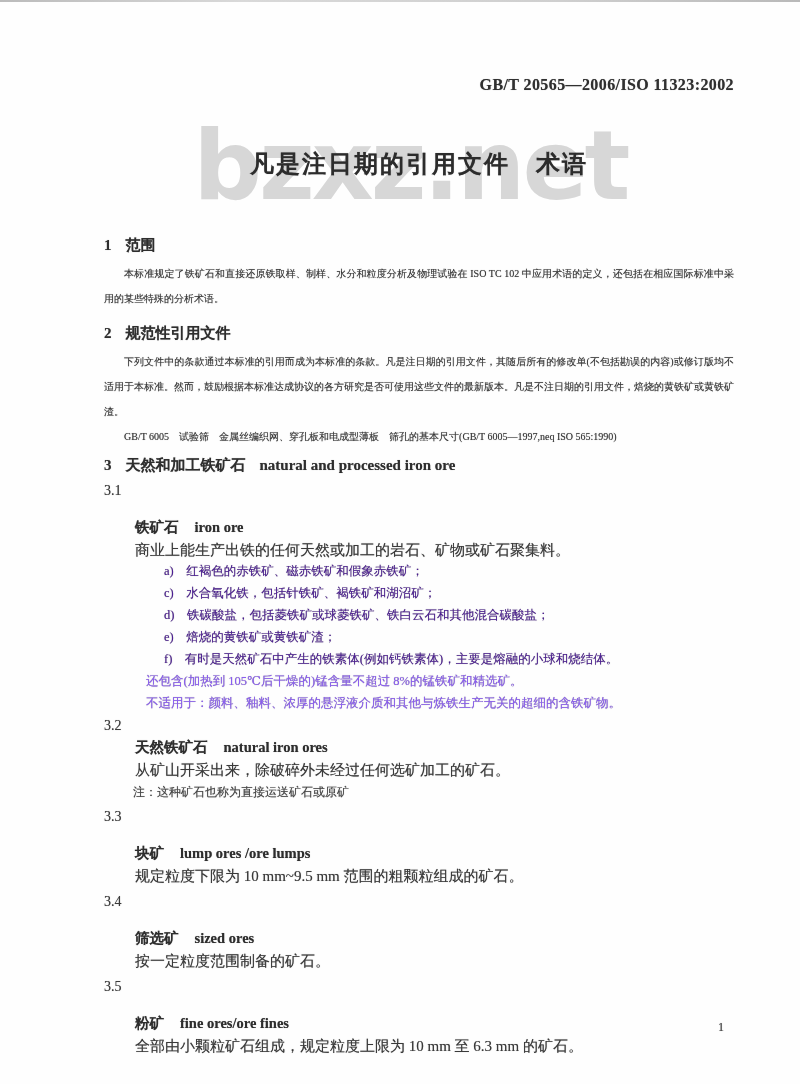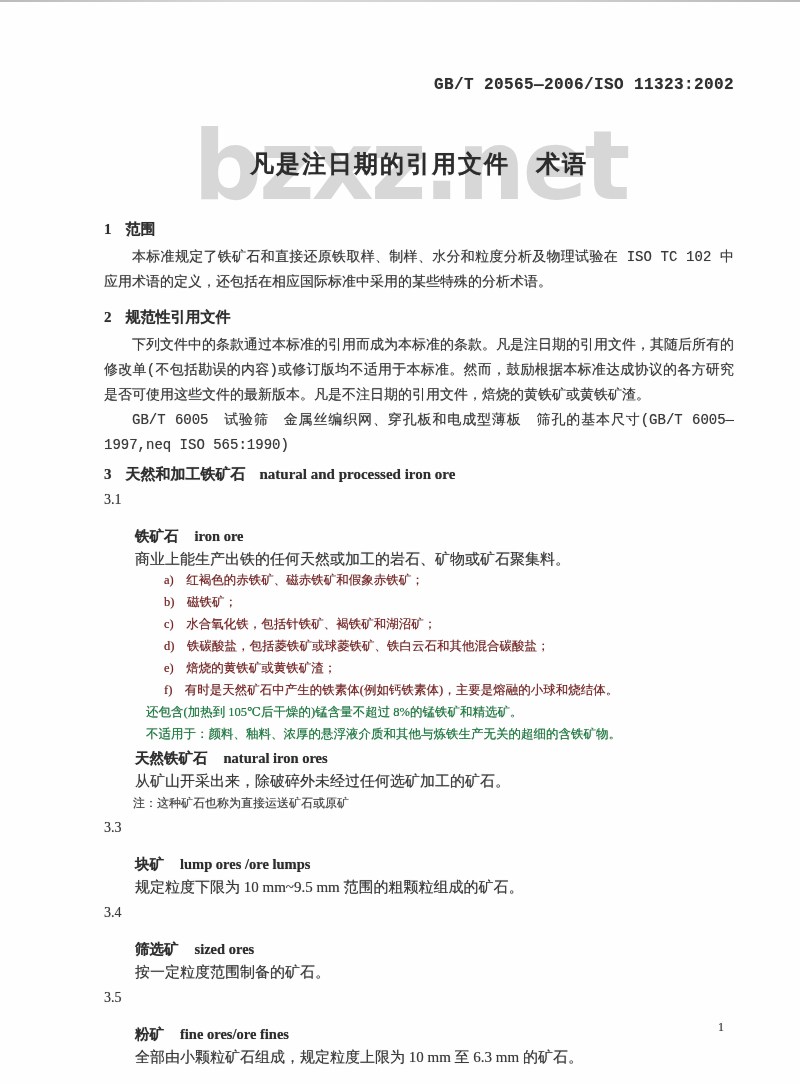--- a/index.html
+++ b/index.html
@@ -16,21 +16,20 @@
   }
   .scan-edge{position:absolute;top:0;left:0;width:100%;height:2px;background:linear-gradient(to right,#bbb 0%,#d9d9d9 30%,#cfcfcf 70%,#b9b9b9 100%);}
   .content{position:absolute;left:104px;right:66px;top:0;}
   .std-code{
     margin-top:76px;
     text-align:right;
     font-weight:bold;
     font-size:16px;
     letter-spacing:0.4px;
     color:#303030;
-    font-family:Liberation Mono, monospace;
   }
   .title-band{position:relative;height:116px;margin-top:10px;}
   .watermark{
     position:absolute;left:50%;top:50%;
     transform:translate(-52%,-46%);
     font-family:"DejaVu Sans","Liberation Sans",sans-serif;
     font-weight:bold;
     font-size:96px;
     letter-spacing:-3px;
     color:#d7d7d7;
@@ -44,40 +43,39 @@
     text-align:center;
     font-weight:bold;
     font-size:24px;
     letter-spacing:2px;
     color:#2c2c2c;
   }
   .sec-head{font-weight:bold;font-size:15px;color:#2e2e2e;}
   .sec-head .sec-no{display:inline-block;margin-right:14px;}
   .sec-head .en{font-weight:bold;}
   .para{
-    font-size:14px;line-height:25px;
+    font-size:10px;line-height:25px;
     text-align:justify;
     text-indent:2em;
     color:#3a3a3a;
-    font-family:Liberation Mono, monospace;
   }
-  .h1-scope{}
+  .h1-scope{margin-top:16px;}
   .p-scope{margin-top:6px;}
   .h2-ref{margin-top:13px;}
   .p-ref{margin-top:6px;}
   .p-refdoc{margin-top:0;}
   .h3-terms{margin-top:7px;}
   .term-no{font-size:14px;color:#3a3a3a;}
   .term-head{margin-left:31px;font-weight:bold;font-size:14.5px;color:#2d2d2d;}
   .term-head .en{margin-left:16px;}
   .term-def{margin-left:31px;font-size:15px;line-height:20px;color:#3a3a3a;}
   .term-note{margin-left:29px;font-size:12px;color:#474747;line-height:18px;}
-  .ore-list{margin-left:60px;font-size:12.5px;color:#7f1d1d;}
+  .ore-list{margin-left:60px;font-size:12.5px;color:#4c1d95;}
   .ore-list .li{line-height:22px;}
-  .extra{margin-left:42px;font-size:12.5px;color:#15803d;line-height:22px;}
+  .extra{margin-left:42px;font-size:12.5px;color:#8b5cf6;line-height:22px;}
   .t-no{margin-top:8px;}
   .t-head{margin-top:19px;}
   .t-def{margin-top:3px;}
   .t-note{margin-top:3px;}
   .page-no{
     position:absolute;right:76px;top:1020px;
     font-size:12px;color:#444;
   }
 </style>
 </head>
@@ -110,29 +108,29 @@
       <span class="sec-no">3</span><span>天然和加工铁矿石</span><span class="en" style="margin-left:14px;">natural and processed iron ore</span>
     </div>
 
     <div class="term-no t-no">3.1</div>
     <div class="term-head t-head">
       <span>铁矿石</span><span class="en">iron ore</span>
     </div>
     <div class="term-def t-def">商业上能生产出铁的任何天然或加工的岩石、矿物或矿石聚集料。</div>
     <div class="ore-list">
       <div class="li">a)　红褐色的赤铁矿、磁赤铁矿和假象赤铁矿；</div>
-      <div class="li">b)　磁铁矿；</div>
       <div class="li">c)　水合氧化铁，包括针铁矿、褐铁矿和湖沼矿；</div>
       <div class="li">d)　铁碳酸盐，包括菱铁矿或球菱铁矿、铁白云石和其他混合碳酸盐；</div>
       <div class="li">e)　焙烧的黄铁矿或黄铁矿渣；</div>
       <div class="li">f)　有时是天然矿石中产生的铁素体(例如钙铁素体)，主要是熔融的小球和烧结体。</div>
     </div>
     <div class="extra">还包含(加热到 105℃后干燥的)锰含量不超过 8%的锰铁矿和精选矿。</div>
     <div class="extra">不适用于：颜料、釉料、浓厚的悬浮液介质和其他与炼铁生产无关的超细的含铁矿物。</div>
 
+    <div class="term-no t-no" style="margin-top:4px;">3.2</div>
     <div class="term-head t-head" style="margin-top:4px;">
       <span>天然铁矿石</span><span class="en">natural iron ores</span>
     </div>
     <div class="term-def t-def">从矿山开采出来，除破碎外未经过任何选矿加工的矿石。</div>
     <div class="term-note t-note">注：这种矿石也称为直接运送矿石或原矿</div>
 
     <div class="term-no t-no">3.3</div>
     <div class="term-head t-head">
       <span>块矿</span><span class="en">lump ores /ore lumps</span>
     </div>

